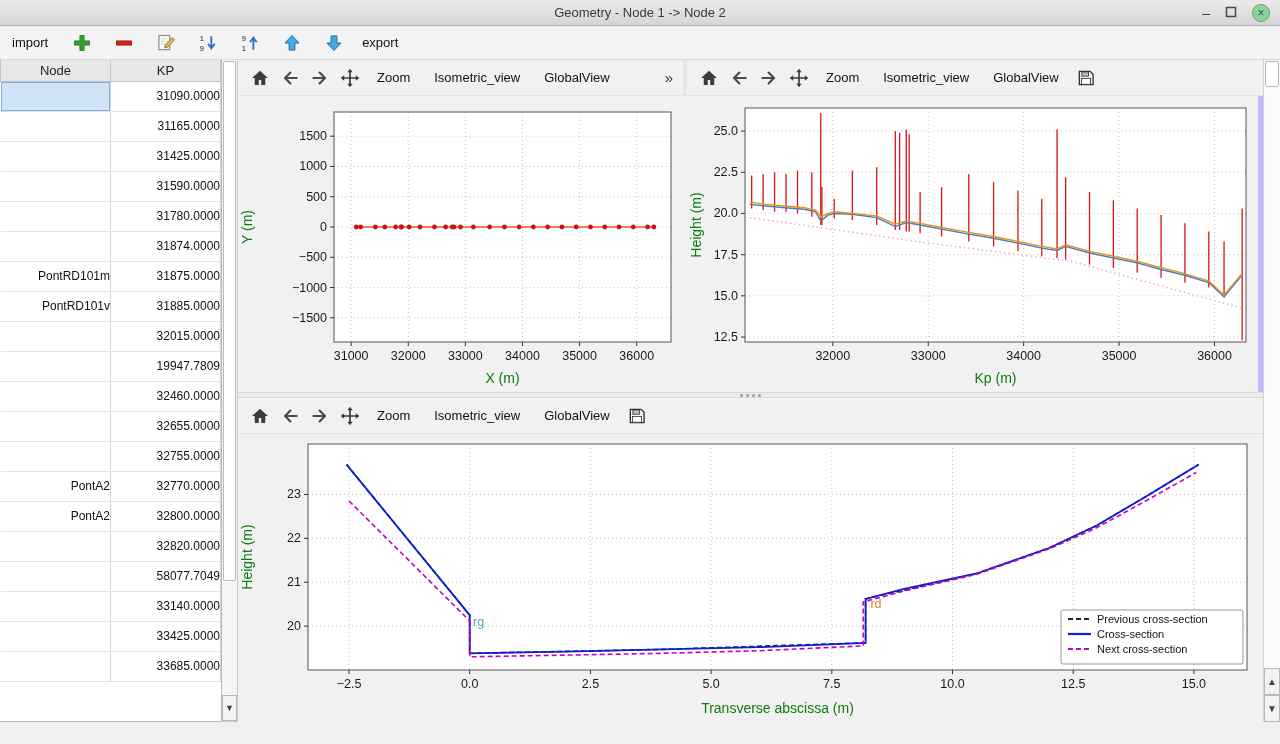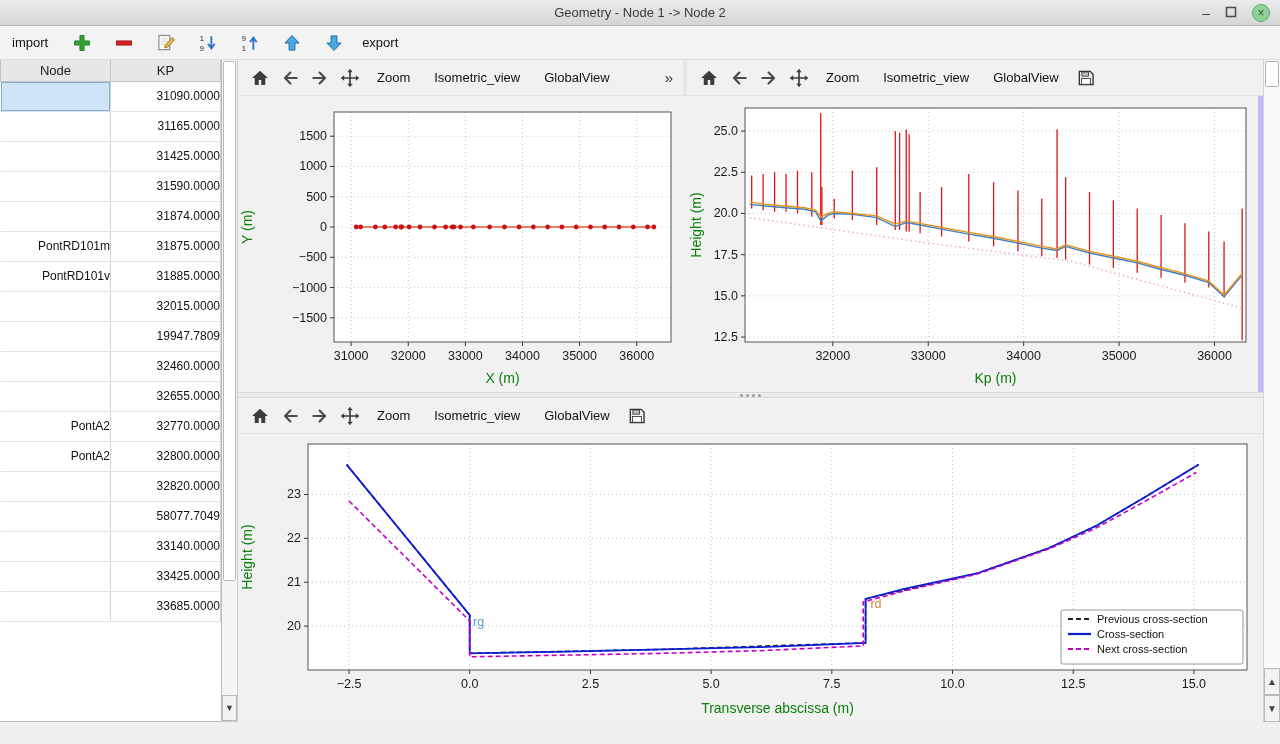--- a/index.html
+++ b/index.html
@@ -181,20 +181,24 @@
               <tr>
                 <td></td>
                 <td>31425.0000</td>
               </tr>
               <tr>
                 <td></td>
                 <td>31590.0000</td>
               </tr>
               <tr>
                 <td></td>
+                <td>31780.0000</td>
+              </tr>
+              <tr>
+                <td></td>
                 <td>31874.0000</td>
               </tr>
               <tr>
                 <td>PontRD101m</td>
                 <td>31875.0000</td>
               </tr>
               <tr>
                 <td>PontRD101v</td>
                 <td>31885.0000</td>
               </tr>
@@ -206,20 +210,24 @@
                 <td></td>
                 <td>19947.7809</td>
               </tr>
               <tr>
                 <td></td>
                 <td>32460.0000</td>
               </tr>
               <tr>
                 <td></td>
                 <td>32655.0000</td>
+              </tr>
+              <tr>
+                <td></td>
+                <td>32755.0000</td>
               </tr>
               <tr>
                 <td>PontA2</td>
                 <td>32770.0000</td>
               </tr>
               <tr>
                 <td>PontA2</td>
                 <td>32800.0000</td>
               </tr>
               <tr>

